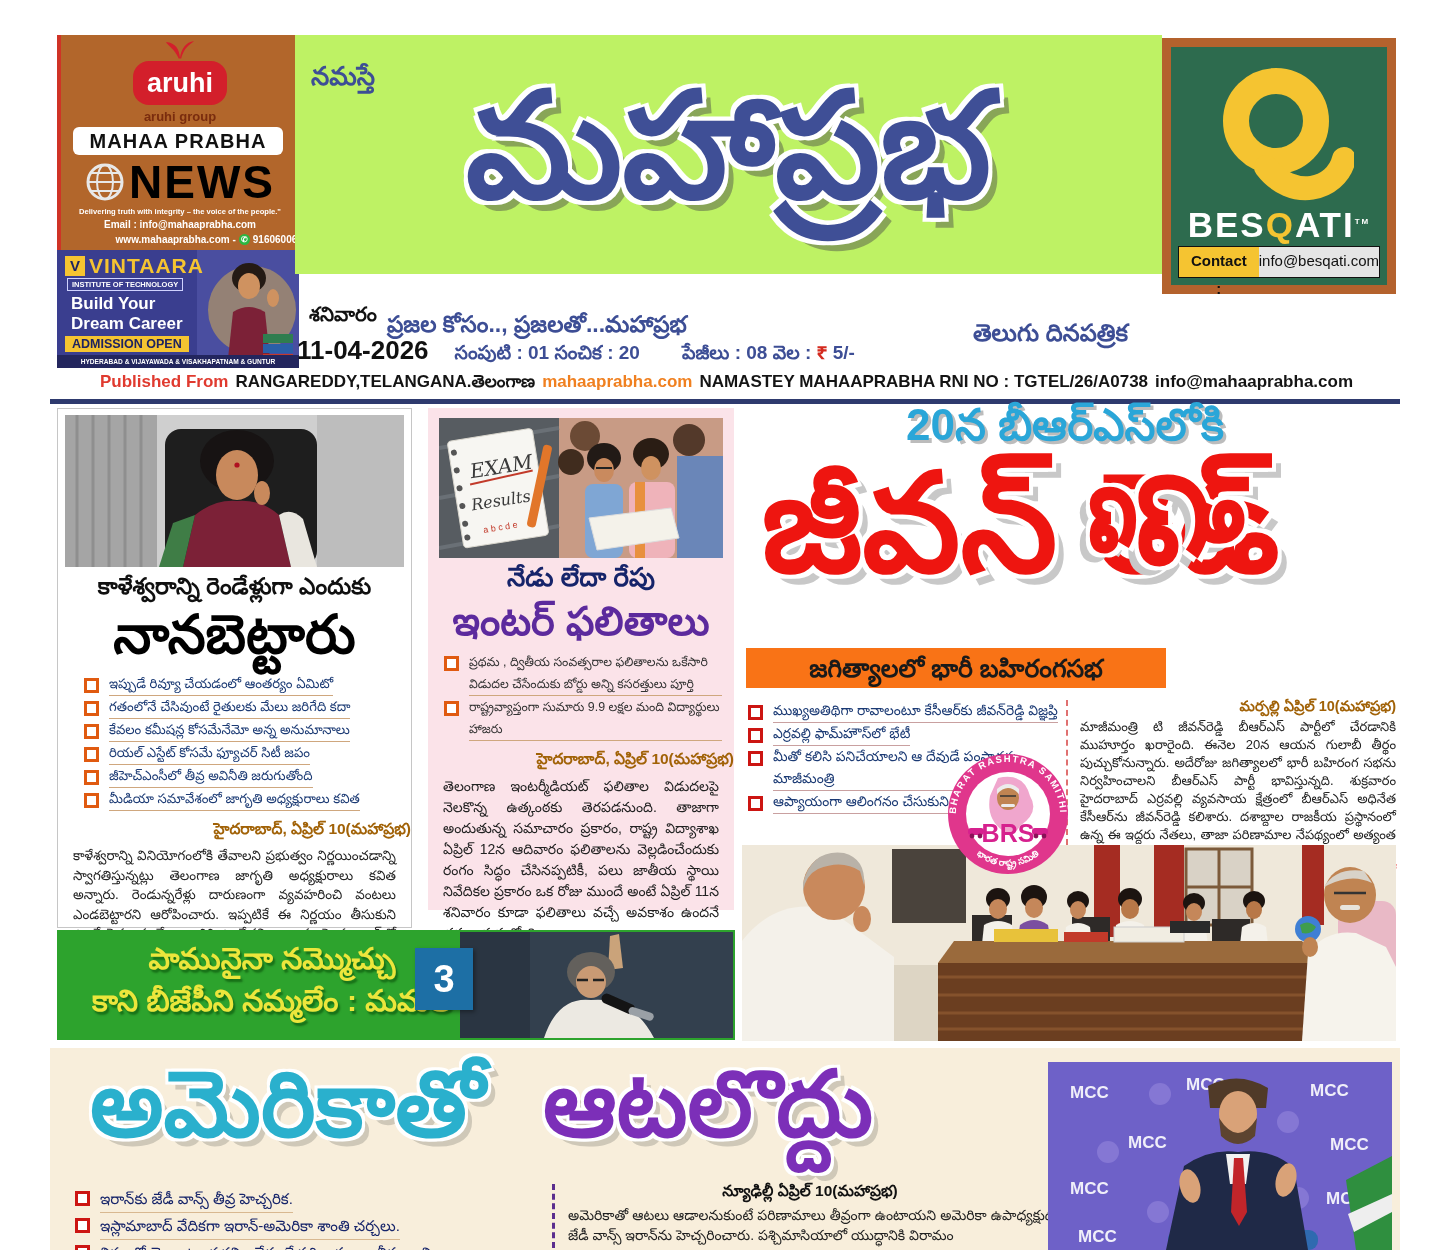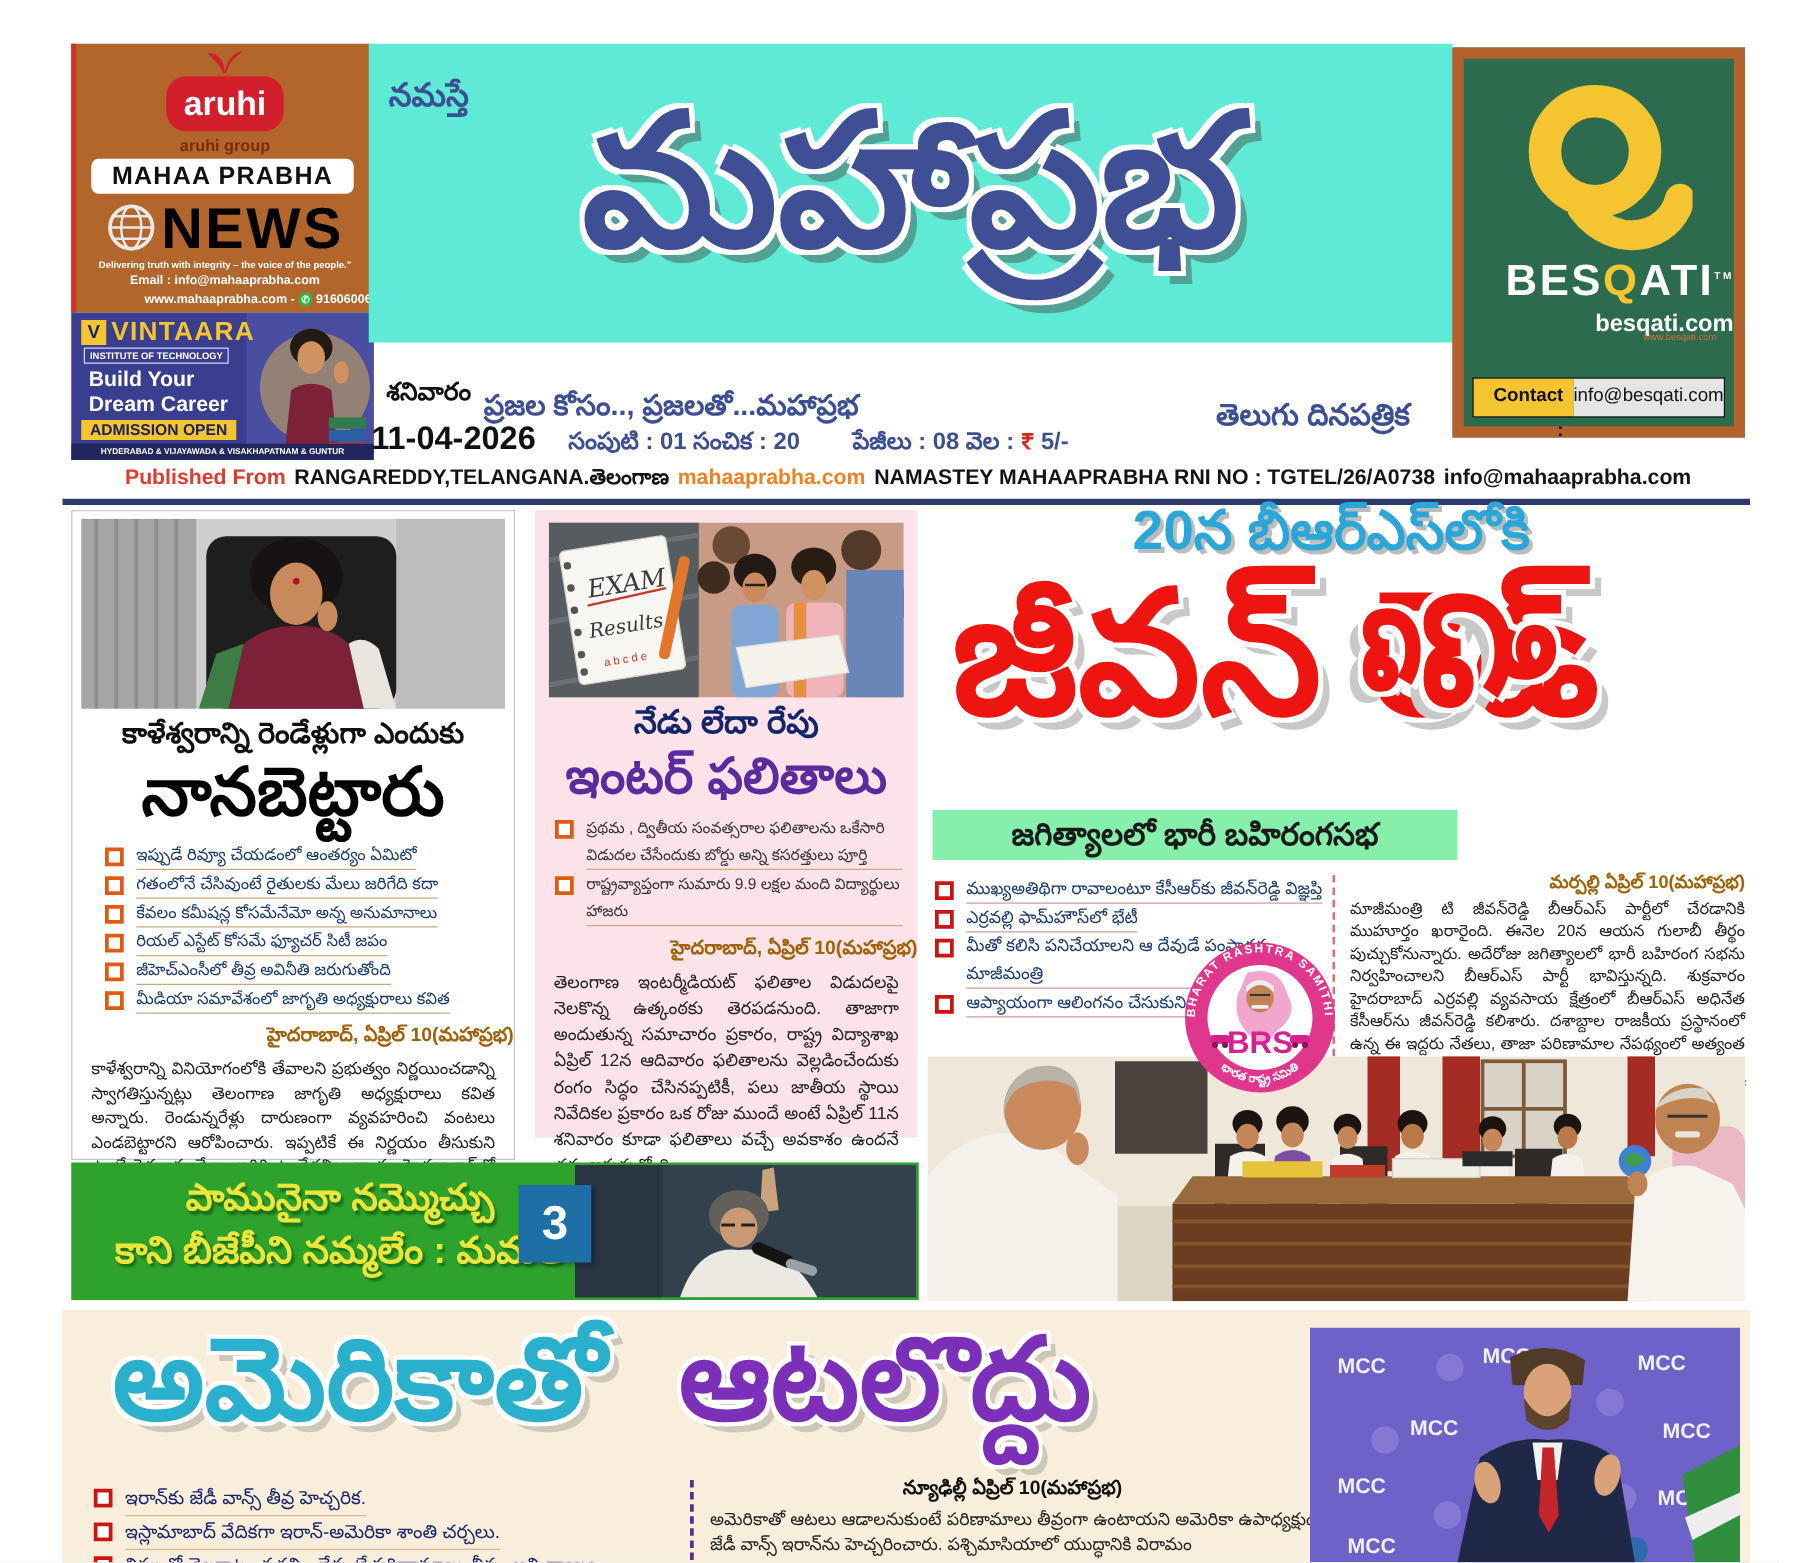--- a/index.html
+++ b/index.html
@@ -24,35 +24,35 @@
 
   .vintaara{left:57px;top:250px;width:242px;height:118px;background:#3a3e8f;overflow:hidden;color:#fff;}
   .v-logo{position:absolute;left:8px;top:6px;width:20px;height:20px;background:#f5c431;color:#1c2361;font-weight:bold;font-size:15px;line-height:20px;text-align:center;}
   .v-name{position:absolute;left:32px;top:4px;font-size:21px;font-weight:bold;color:#f5c431;letter-spacing:1px;}
   .v-sub{position:absolute;left:10px;top:28px;font-size:7.5px;font-weight:bold;border:1px solid #cfd2ff;padding:1px 4px;}
   .v-build{position:absolute;left:14px;top:44px;font-size:17px;font-weight:bold;line-height:20px;}
   .v-adm{position:absolute;left:8px;top:86px;background:#f5c431;color:#1c2361;font-weight:bold;font-size:12.5px;padding:1px 7px;}
   .v-cities{position:absolute;left:0;bottom:0;width:100%;height:13px;background:#23265e;font-size:6.6px;font-weight:bold;line-height:13px;text-align:center;}
 
   
-  .masthead{left:295px;top:35px;width:867px;height:239px;background:#5eead4;}
+  .masthead{left:295px;top:35px;width:867px;height:239px;background:#bef264;}
   .mh-greet{position:absolute;left:16px;top:26px;font-size:26px;font-weight:bold;color:#3d4e95;}
   .mh-title{position:absolute;left:20px;right:20px;top:26px;text-align:center;font-size:148px;font-weight:bold;color:#3f4f96;white-space:nowrap;
             text-shadow:-4px -4px 0 #fff,4px -4px 0 #fff,-4px 4px 0 #fff,4px 4px 0 #fff,9px 10px 0 rgba(70,70,70,.45);}
   .mh-tag{position:absolute;left:92px;top:276px;font-size:23px;font-weight:bold;color:#3d4e95;}
   .mh-day{position:absolute;left:14px;top:268px;font-size:20px;font-weight:bold;color:#111;}
   .mh-row{position:absolute;left:2px;top:300px;display:flex;align-items:baseline;}
   .mh-date{font-size:26px;font-weight:bold;color:#111;}
   .mh-vol{font-size:19px;font-weight:bold;color:#3d4e95;margin-left:26px;}
   .mh-pages{font-size:19px;font-weight:bold;color:#3d4e95;margin-left:42px;}
   .mh-rupee{color:#d42a1e;}
   .mh-type{position:absolute;right:34px;top:284px;font-size:24px;font-weight:bold;color:#3d4e95;}
 
   
-  .besqati{left:1162px;top:38px;width:234px;height:312px;background:#2d6b4e;border:9px solid #b4622d;box-sizing:border-box;text-align:right;}
+  .besqati{left:1162px;top:38px;width:234px;height:256px;background:#2d6b4e;border:9px solid #b4622d;box-sizing:border-box;text-align:center;}
   .bq-brand{margin-top:-4px;font-size:35px;font-weight:bold;color:#fff;letter-spacing:2px;white-space:nowrap;}
   .bq-q{color:#f5c431;}
   .bq-tm{font-size:8px;vertical-align:super;color:#fff;}
   .bq-small{position:absolute;right:14px;top:218px;font-size:7.5px;color:#e06a3a;}
   .bq-site{font-size:19px;font-weight:bold;color:#fff;margin-top:4px;}
   .bq-contact{position:absolute;left:7px;right:7px;bottom:7px;height:30px;display:flex;border:1px solid #111;}
   .bq-cl{background:#f5c431;color:#111;font-weight:bold;font-size:15px;line-height:28px;padding:0 8px;}
   .bq-cv{background:#e5e5e5;color:#111;font-weight:normal;font-size:15px;line-height:28px;flex:1;}
 
   
@@ -82,21 +82,21 @@
   .artM-cont{text-align:right;margin:2px 26px 0 0;font-weight:bold;color:#e01410;font-size:14px;}
 
   
   .brs-kicker{left:800px;top:400px;width:530px;text-align:center;font-size:44px;font-weight:bold;color:#2aa6d8;
               text-shadow:3px 3px 0 #bcbcbc;white-space:nowrap;}
   .brs-head{left:748px;top:444px;width:545px;text-align:center;font-size:138px;font-weight:bold;color:#ee1510;white-space:nowrap;
             text-shadow:-4px -4px 0 #fff,4px -4px 0 #fff,-4px 4px 0 #fff,4px 4px 0 #fff,9px 10px 0 #c8c8c8;}
   .brs-head-v{left:1262px;top:472px;font-size:130px;font-weight:bold;color:#ee1510;white-space:nowrap;
               transform:rotate(90deg);transform-origin:top left;
               text-shadow:-4px -4px 0 #fff,4px -4px 0 #fff,-4px 4px 0 #fff,4px 4px 0 #fff,9px 10px 0 #c8c8c8;}
-  .brs-sub{left:746px;top:648px;width:420px;height:40px;background:#86efac;text-align:center;font-size:25px;font-weight:bold;color:#1a1a1a;line-height:40px;}
+  .brs-sub{left:746px;top:648px;width:420px;height:40px;background:#f97316;text-align:center;font-size:25px;font-weight:bold;color:#1a1a1a;line-height:40px;}
   .brs-bullets{left:748px;top:700px;width:312px;}
   .brs-bullets .btxt{font-size:13.8px;border-bottom-color:#c9a0a0;}
   .brs-div{left:1066px;top:700px;height:145px;border-left:2px dashed #e07070;}
   .brs-body{left:1080px;top:696px;width:316px;font-size:13px;line-height:1.38;color:#222;text-align:justify;}
   .brs-body .dateline{font-size:14.5px;margin:0 0 2px 0;}
   .brs-cont{text-align:right;font-weight:bold;color:#e01410;}
 
   
   .banner{left:57px;top:930px;width:678px;height:110px;background:#2da32d;}
   .ban-l1{position:absolute;left:0;top:12px;width:430px;text-align:center;font-size:30px;font-weight:bold;color:#ece63c;text-shadow:2px 3px 2px rgba(0,60,0,.5);}

